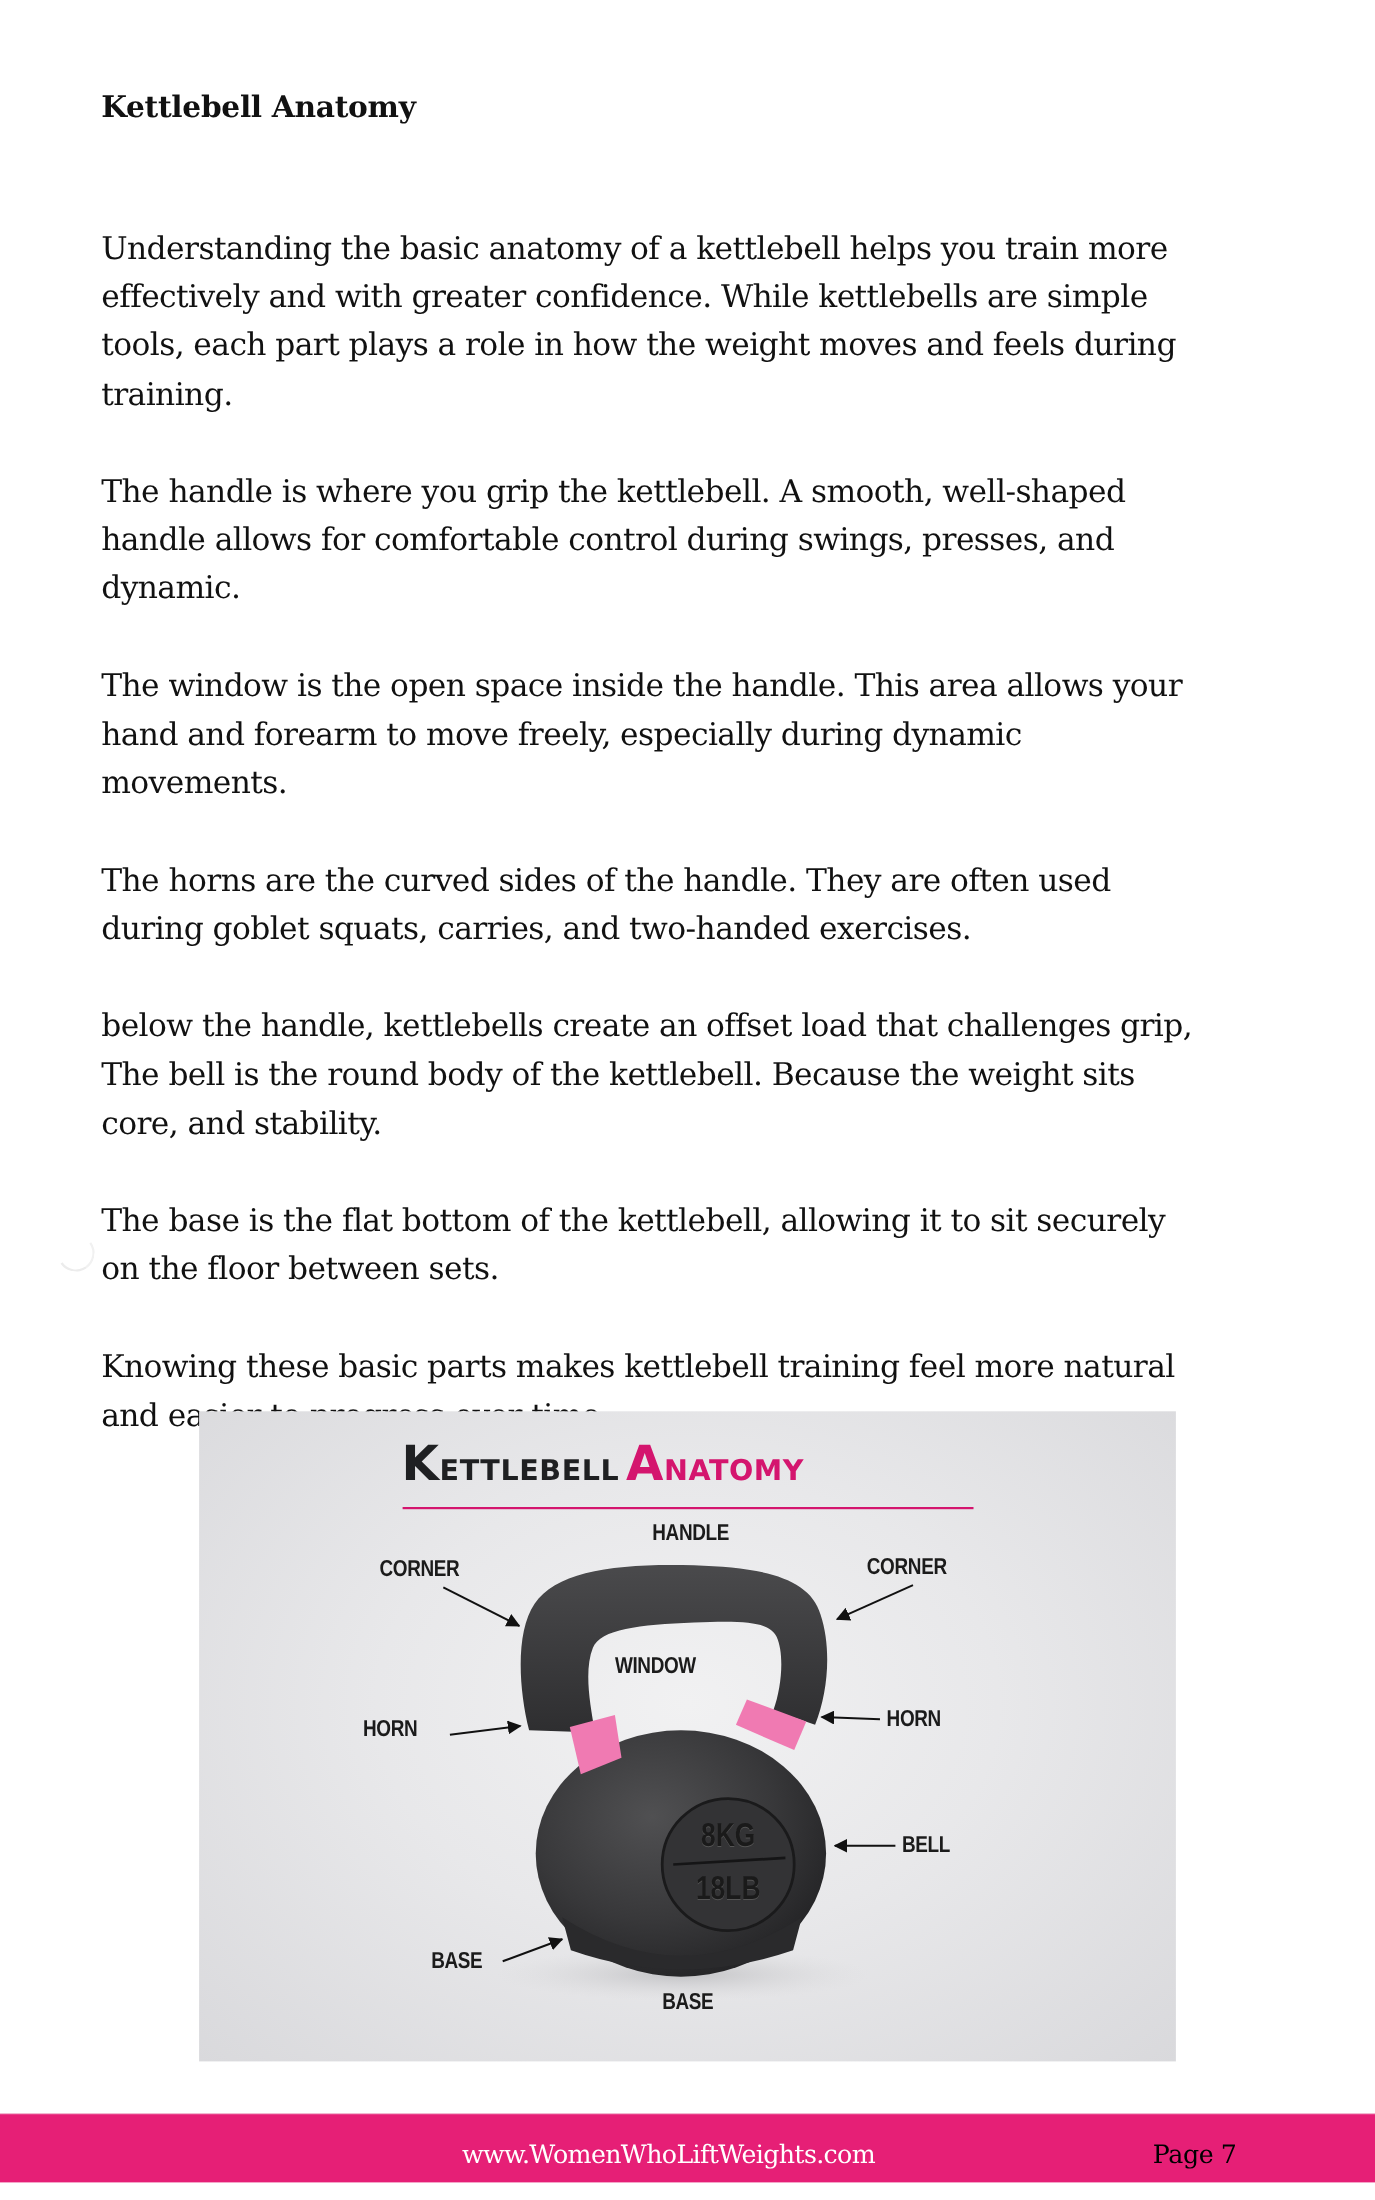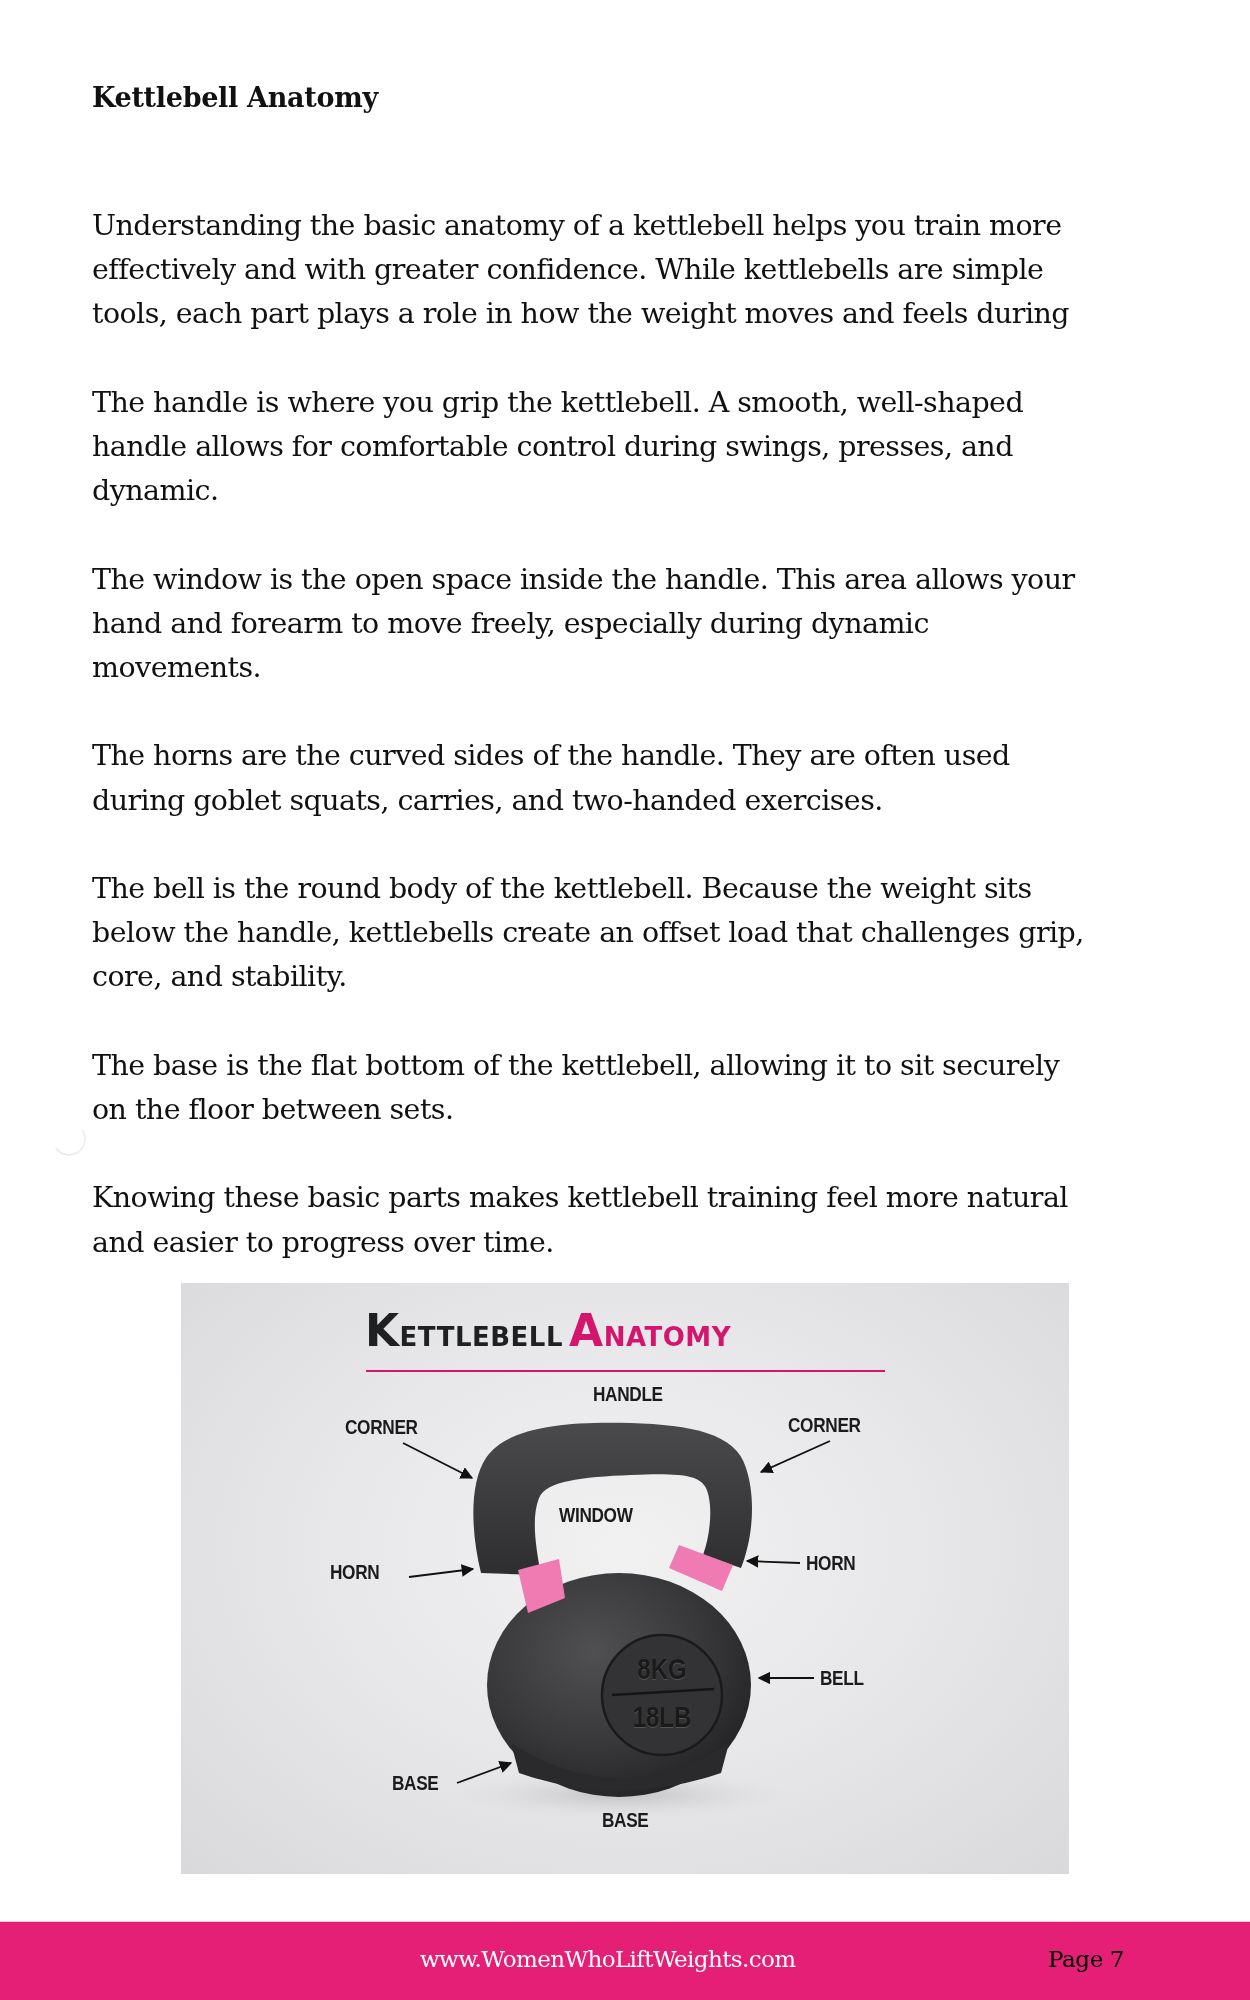--- a/index.html
+++ b/index.html
@@ -49,21 +49,21 @@
   .fig-title-rule {
     position: absolute; left: 185px; top: 87px; width: 519px; height: 2px; background: #d4156e;
   }
   .weight {
     position: absolute; font-family: "Liberation Sans", "DejaVu Sans", sans-serif;
     color: #1a1a1a; font-size: 30px; font-weight: bold; line-height: 30px;
     transform: scaleX(0.8); transform-origin: center center; text-align: center; width: 100px;
     text-shadow: 0 1px 0 #555;
   }
   .footer {
-    position: absolute; left: 0; top: 1921px; width: 1250px; height: 79px;
+    position: absolute; left: 0; top: 1921px; width: 1250px; height: 63px;
     background: #e61f76; border-top: 1px solid #f2c6d9; box-sizing: border-box;
   }
   .footer-url {
     position: absolute; left: 420px; top: 22px; color: #ffffff;
     font-size: 23px; letter-spacing: -0.6px; white-space: nowrap; line-height: 30px;
   }
   .footer-page {
     position: absolute; left: 1048px; top: 22px; color: #000000;
     font-size: 23px; letter-spacing: -0.4px; white-space: nowrap; line-height: 30px;
   }
@@ -71,38 +71,39 @@
 </head>
 <body>
 
 <div class="heading">Kettlebell Anatomy</div>
 
 <div class="body-text">
   <div class="para">
     <span class="line">Understanding the basic anatomy of a kettlebell helps you train more</span>
     <span class="line">effectively and with greater confidence. While kettlebells are simple</span>
     <span class="line">tools, each part plays a role in how the weight moves and feels during</span>
+    <span class="line">training.</span>
   </div>
   <div class="para">
     <span class="line">The handle is where you grip the kettlebell. A smooth, well-shaped</span>
     <span class="line">handle allows for comfortable control during swings, presses, and</span>
     <span class="line">dynamic.</span>
   </div>
   <div class="para">
     <span class="line">The window is the open space inside the handle. This area allows your</span>
     <span class="line">hand and forearm to move freely, especially during dynamic</span>
     <span class="line">movements.</span>
   </div>
   <div class="para">
     <span class="line">The horns are the curved sides of the handle. They are often used</span>
     <span class="line">during goblet squats, carries, and two-handed exercises.</span>
   </div>
   <div class="para">
+    <span class="line">below the handle, kettlebells create an offset load that challenges grip,</span>
     <span class="line">The bell is the round body of the kettlebell. Because the weight sits</span>
-    <span class="line">below the handle, kettlebells create an offset load that challenges grip,</span>
     <span class="line">core, and stability.</span>
   </div>
   <div class="para">
     <span class="line">The base is the flat bottom of the kettlebell, allowing it to sit securely</span>
     <span class="line">on the floor between sets.</span>
   </div>
   <div class="para">
     <span class="line">Knowing these basic parts makes kettlebell training feel more natural</span>
     <span class="line">and easier to progress over time.</span>
   </div>

